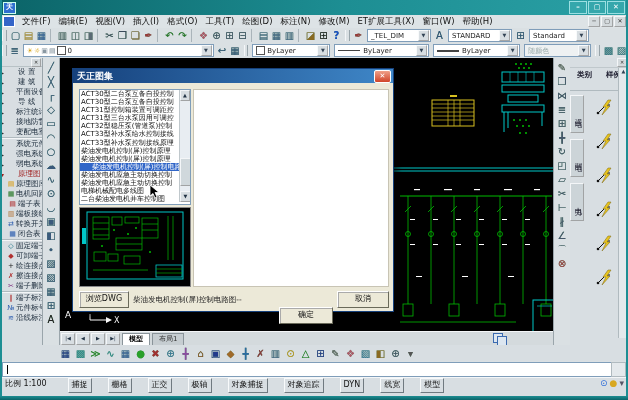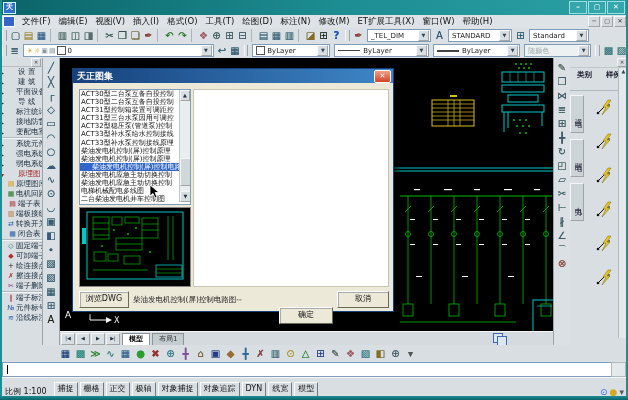--- a/index.html
+++ b/index.html
@@ -107,25 +107,25 @@
   .dlglabel{position:absolute;left:60px;top:226px;width:145px;white-space:nowrap;overflow:hidden;color:#222;}
   .cursor{position:absolute;left:76px;top:116px;}
   
   #tb3{top:345px;height:16px;padding-left:58px;background:#d8dee2;}
   #tb3 .ico{width:15px;height:14px;font-size:10px;}
   .cmdline{position:absolute;left:0;top:361px;width:628px;height:16px;background:#dae0e3;}
   .cmdbox{position:absolute;left:2px;top:1px;width:608px;height:13px;background:#fff;border:1px solid #7f9db9;}
   .caret{position:absolute;left:4px;top:2px;width:1px;height:9px;background:#000;}
   .cmdscroll{position:absolute;right:2px;top:1px;width:13px;height:13px;background:#e4e9ec;border:1px solid #b0babf;}
   .statusbar{position:absolute;left:0;top:377px;width:628px;height:19px;background:#d8dee2;
-    border-top:1px solid #f4f6f8;display:flex;align-items:flex-end;font-size:8px;color:#111;}
+    border-top:1px solid #f4f6f8;display:flex;align-items:flex-start;font-size:8px;color:#111;}
   .stcell{padding:0 5px;white-space:nowrap;}
   .coords{width:150px;height:13px;line-height:13px;background:#e2e8eb;border:1px solid #aab4ba;
     border-color:#98a4aa #f4f6f8 #f4f6f8 #98a4aa;padding:0 4px;margin-right:8px;}
-  .stbtn{height:13px;line-height:12px;padding:0 3px;margin-left:2px;background:#d8dee2;
+  .stbtn{height:13px;line-height:12px;padding:0 3px;margin-left:16px;background:#d8dee2;
     border:1px solid;border-color:#f8fafb #707a80 #707a80 #f8fafb;white-space:nowrap;}
   .stright{margin-left:auto;display:flex;align-items:center;gap:2px;padding-right:4px;}
   .stico{font-size:9px;}
   
   .edgeL,.edgeR{position:absolute;top:0;width:2px;height:400px;background:#1d8e93;}
   .edgeL{left:0;} .edgeR{right:0;}
   .edgeB{position:absolute;left:0;top:396px;width:628px;height:4px;background:linear-gradient(#1d8e93,#0b6468);}
 </style>
 </head>
 <body>

